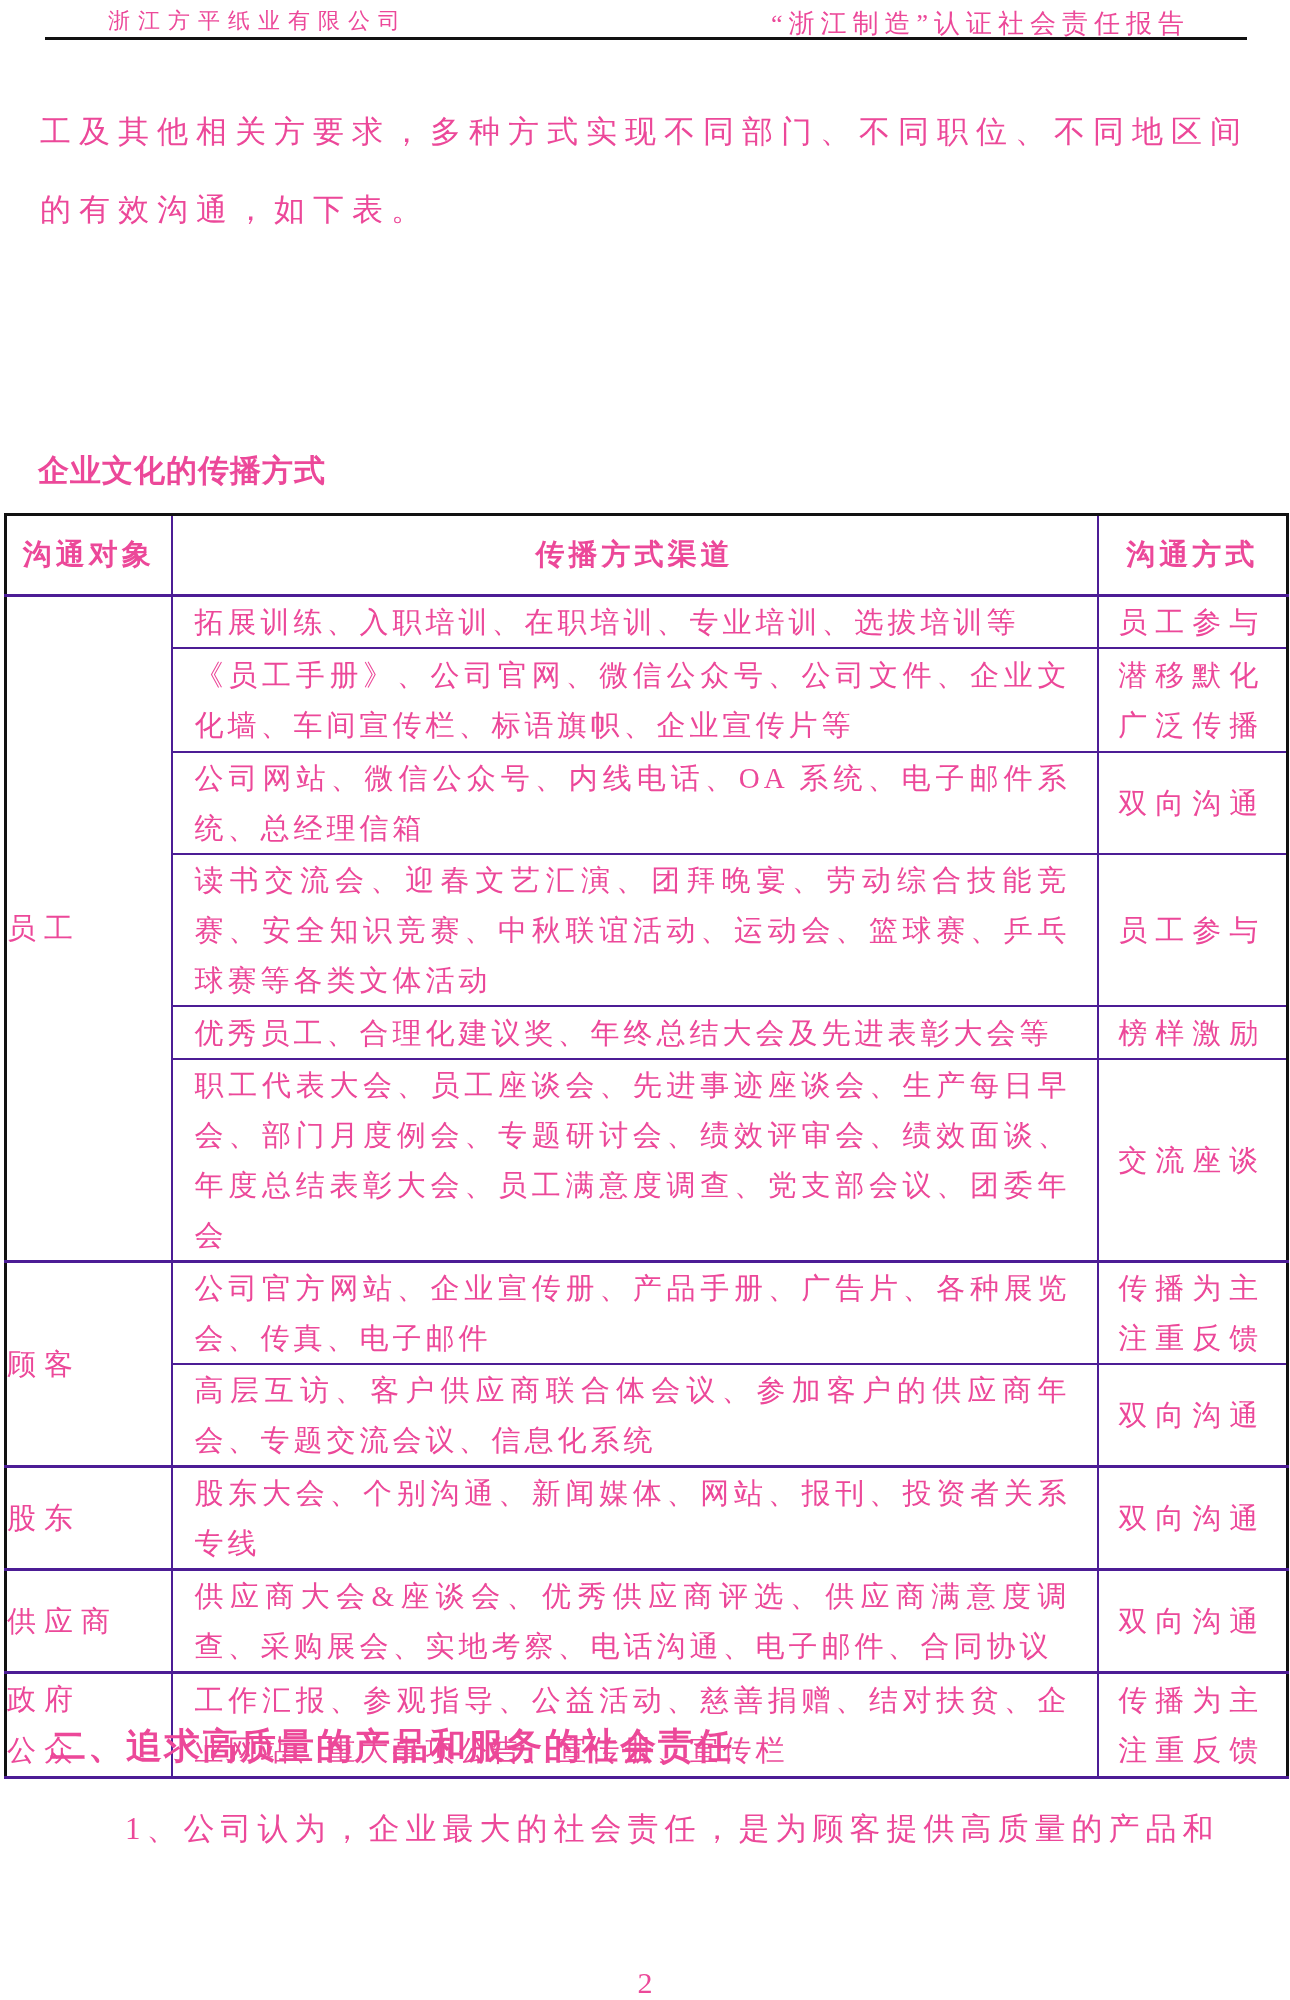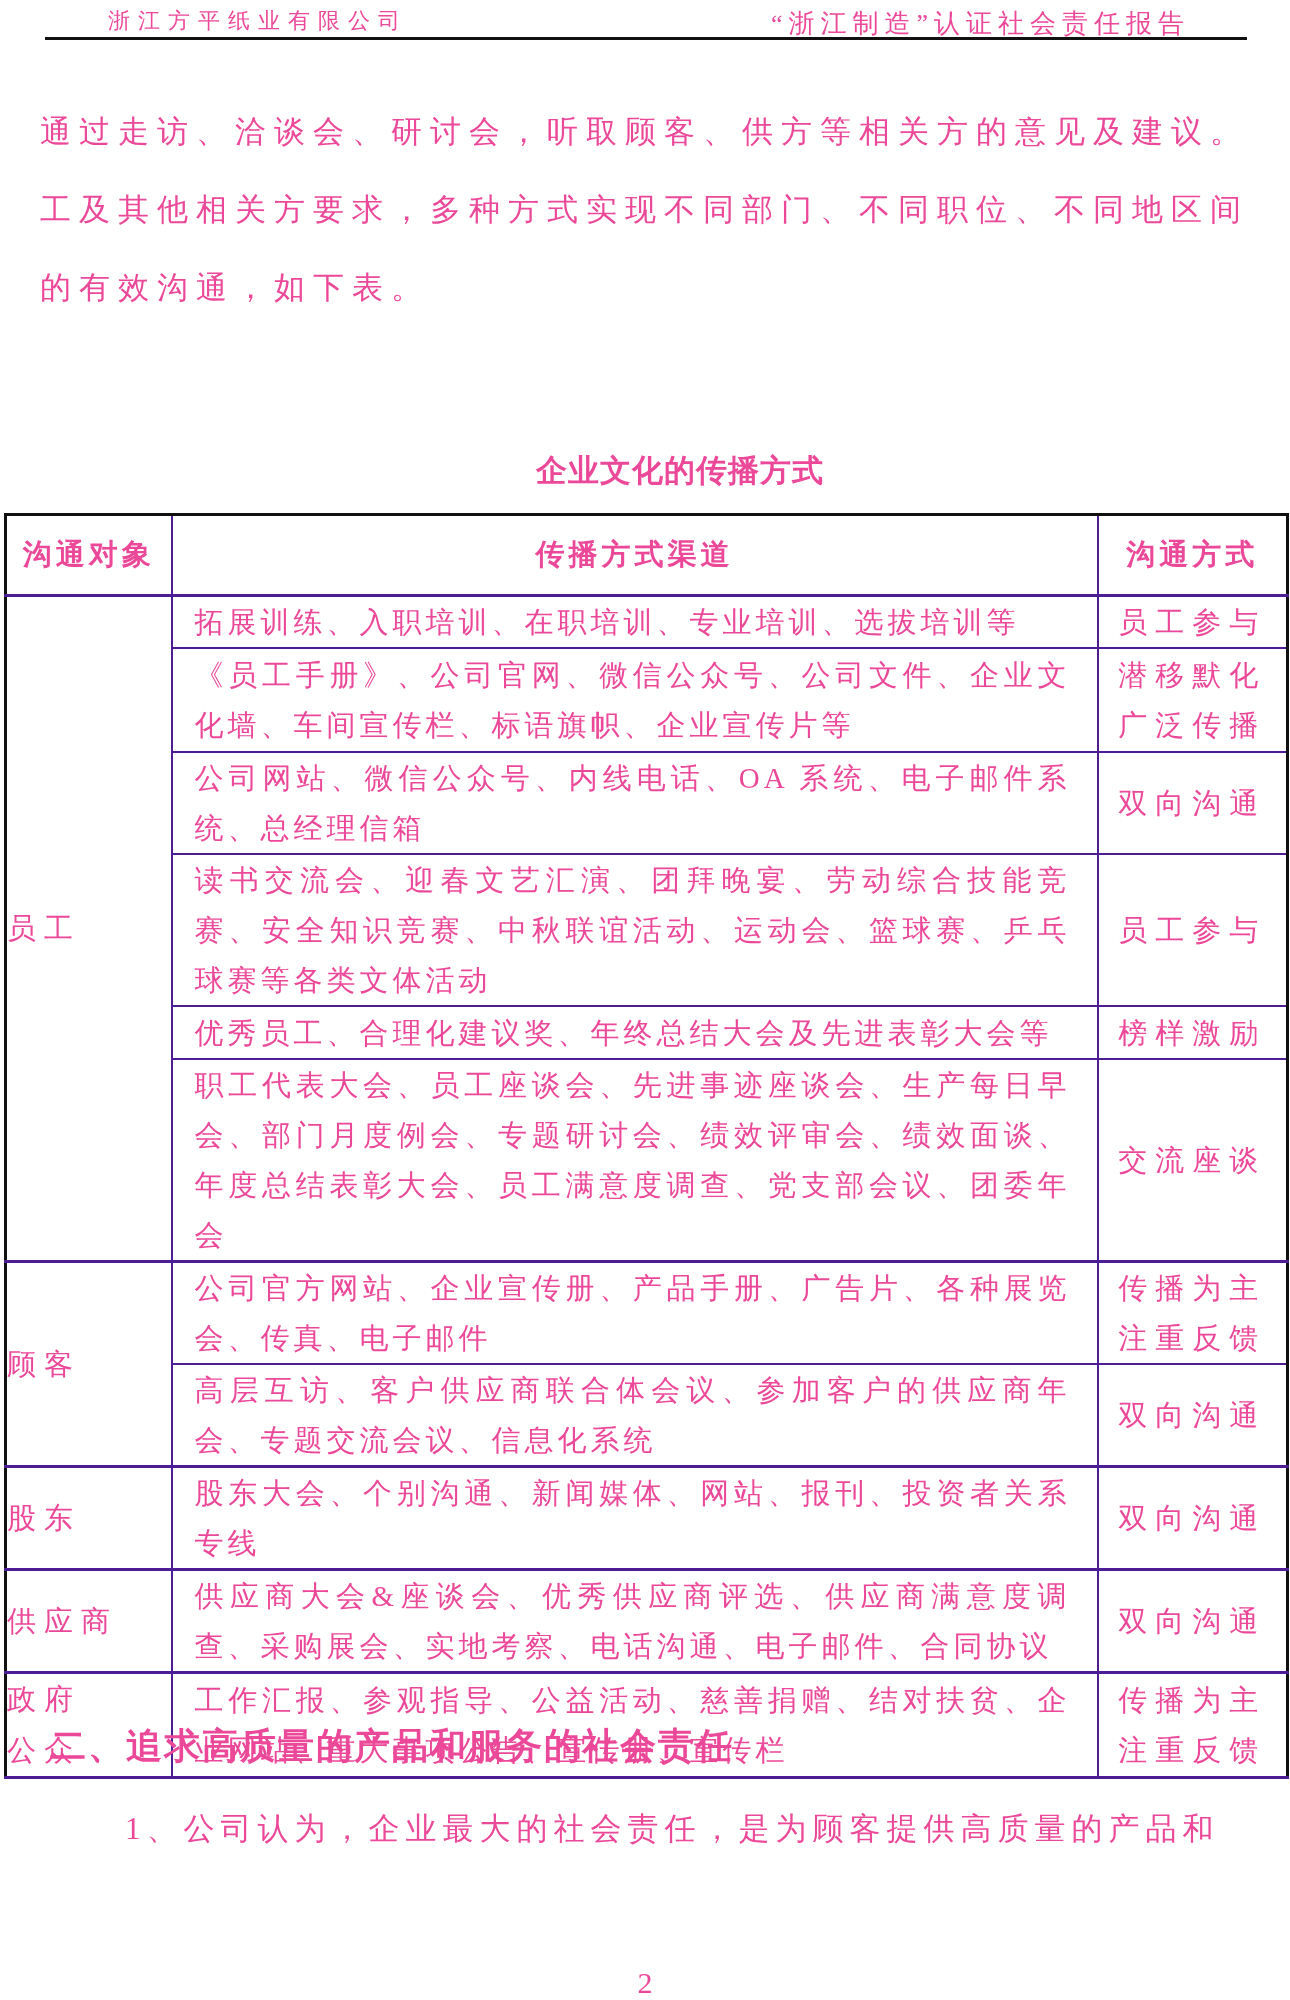--- a/index.html
+++ b/index.html
@@ -29,22 +29,22 @@
   .intro{
     position:absolute;left:40px;top:93px;width:1208px;
     font-size:31px;line-height:78px;
   }
   .intro .line{letter-spacing:7px;}
   .intro .jline{text-align:justify;text-align-last:justify;white-space:nowrap;}
   .intro .lline{text-align:left;letter-spacing:8px;}
   
   .tbl-title{
     position:absolute;left:0;top:450px;width:100%;
-    padding-left:70px;box-sizing:border-box;
-    text-align:center;font-weight:bold;font-size:31px;letter-spacing:1px;
+    padding-left:38px;box-sizing:border-box;
+    text-align:left;font-weight:bold;font-size:31px;letter-spacing:1px;
   }
   
   .doc-table{
     position:absolute;left:4px;top:513px;
     border-collapse:collapse;table-layout:fixed;
     width:1282px;
     font-size:29px;
   }
   .doc-table td,.doc-table th{
     border:2px solid #4c1d95;
@@ -92,21 +92,20 @@
 </head>
 <body>
 
 <div class="page">
 
   <div class="hdr-left">浙江方平纸业有限公司</div>
   <div class="hdr-right">“浙江制造”认证社会责任报告</div>
   <div class="hdr-rule"></div>
 
   <div class="intro">
-    <div class="line jline">通过走访、洽谈会、研讨会，听取顾客、供方等相关方的意见及建议。</div>
     <div class="line jline">工及其他相关方要求，多种方式实现不同部门、不同职位、不同地区间</div>
     <div class="line lline">的有效沟通，如下表。</div>
   </div>
 
   <div class="tbl-title">企业文化的传播方式</div>
 
   <table class="doc-table">
     <colgroup>
       <col style="width:166px">
       <col style="width:926px">

